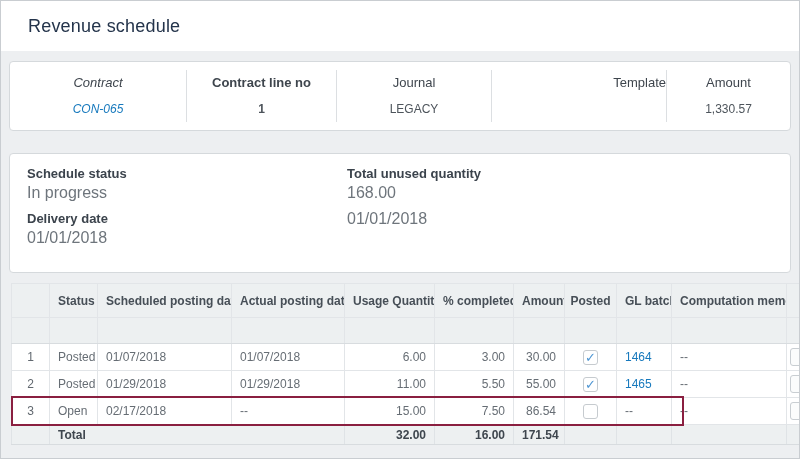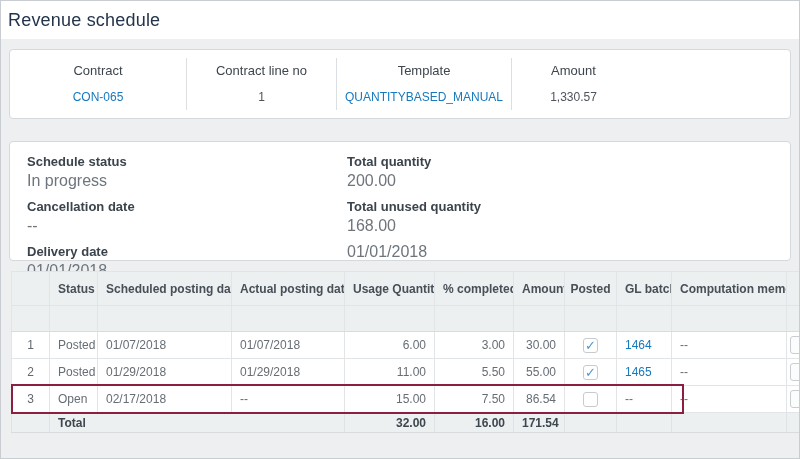--- a/index.html
+++ b/index.html
@@ -11,43 +11,43 @@
   }
   .screen {
     width:800px; height:459px;
     border:1px solid #c9cdd1;
     background:#edeff1;
     overflow:hidden;
   }
 
   
   .titlebar {
-    height:38px; background:#ffffff;
+    height:50px; background:#ffffff;
     display:flex; align-items:center;
-    padding-left:7px;
+    padding-left:27px;
   }
   .titlebar h1 {
     font-size:18px; font-weight:500; color:#24344b; letter-spacing:.2px;
   }
 
   .content { padding:10px 8px 0 8px; }
 
   
   .summary-card {
     background:#fff; border:1px solid #d5d9dc; border-radius:4px;
     height:70px; display:flex; align-items:stretch;
     padding:8px 0; margin-bottom:22px;
   }
   .sum-field {
     display:flex; flex-direction:column; align-items:center;
     justify-content:flex-start; padding-top:5px;
   }
   .sum-field:not(:last-child){ border-right:1px solid #dcdfe2; }
-  .sum-field.f0{ width:177px; } .sum-field.f1{ width:150px; }
-  .sum-field.f2{ width:155px; } .sum-field.f3{ width:175px; }
+  .sum-field.f0{ width:177px;font-style:italic; } .sum-field.f1{ width:150px;font-weight:bold; }
+  .sum-field.f2{ width:155px; } .sum-field.f3{ width:175px;align-items:flex-end; }
   .sum-field.f4{ width:123px; }
   .sum-label { font-size:13px; color:#3e454d; }
   .sum-value { font-size:12px; color:#4d545b; margin-top:12px; }
   .sum-value.link { color:#1779bd; cursor:pointer; }
 
   
   .details-card {
     background:#fff; border:1px solid #d5d9dc; border-radius:4px;
     height:120px; display:flex; padding:12px 0 0 17px; margin-bottom:10px;
   }
@@ -132,50 +132,45 @@
 
     <section class="summary-card">
       <div class="sum-field f0">
         <div class="sum-label">Contract</div>
         <div class="sum-value link">CON-065</div>
       </div>
       <div class="sum-field f1">
         <div class="sum-label">Contract line no</div>
         <div class="sum-value">1</div>
       </div>
+      <div class="sum-field f2">
+        <div class="sum-label">Journal</div>
+        <div class="sum-value">LEGACY</div>
+      </div>
       <div class="sum-field f3">
         <div class="sum-label">Template</div>
-        <div class="sum-value link">QUANTITYBASED_MANUAL</div>
       </div>
       <div class="sum-field f4">
         <div class="sum-label">Amount</div>
         <div class="sum-value">1,330.57</div>
       </div>
     </section>
 
     <section class="details-card">
       <div class="det-col-left">
         <div class="det-pair">
           <div class="det-label">Schedule status</div>
           <div class="det-value">In progress</div>
         </div>
         <div class="det-pair">
-          <div class="det-label">Cancellation date</div>
-          <div class="det-value">--</div>
-        </div>
-        <div class="det-pair">
           <div class="det-label">Delivery date</div>
           <div class="det-value">01/01/2018</div>
         </div>
       </div>
       <div class="det-col-right">
-        <div class="det-pair">
-          <div class="det-label">Total quantity</div>
-          <div class="det-value">200.00</div>
-        </div>
         <div class="det-pair">
           <div class="det-label">Total unused quantity</div>
           <div class="det-value">168.00</div>
         </div>
         <div class="det-pair">
           <div class="det-value">01/01/2018</div>
         </div>
       </div>
     </section>
 

